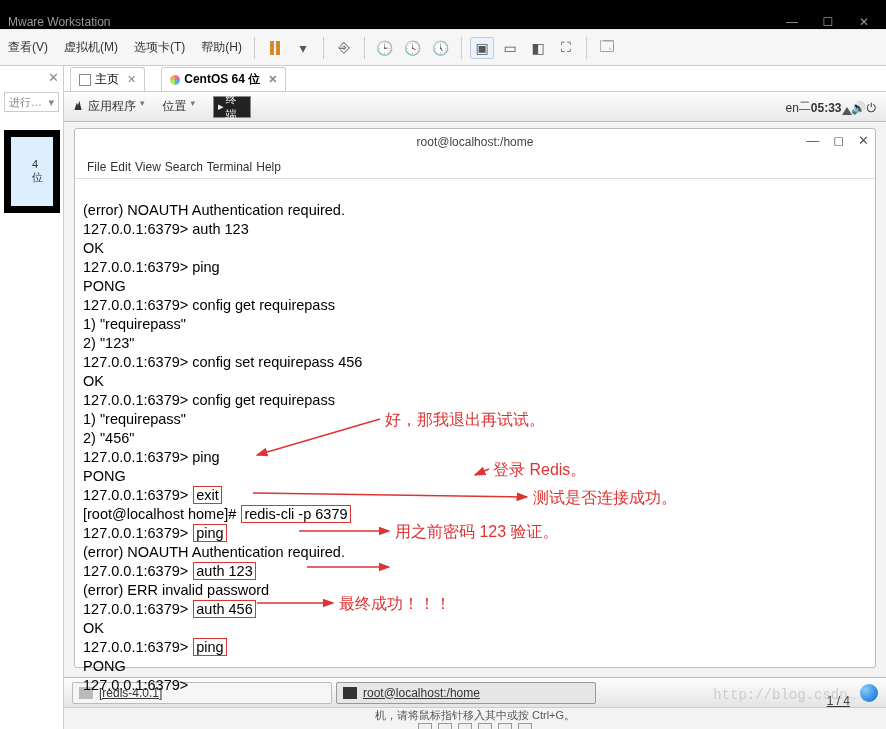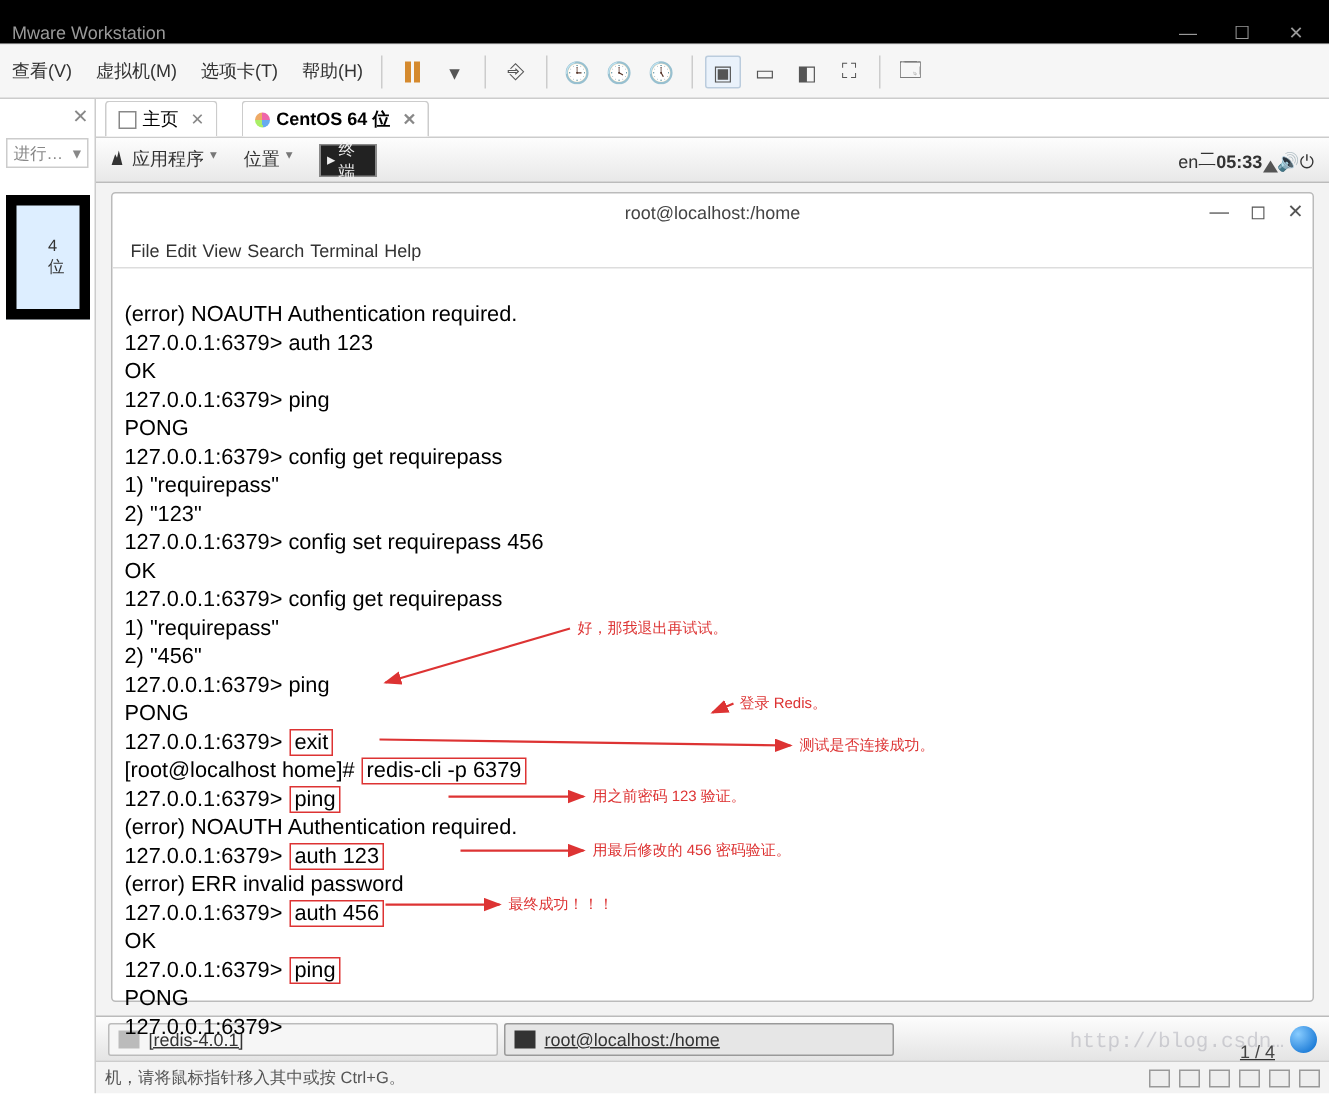--- a/index.html
+++ b/index.html
@@ -48,34 +48,34 @@
 
 
 .termwrap { flex: 1; padding: 6px 10px 0 10px; }
 .termwin { background: #fff; border: 1px solid #bbb; border-radius: 3px; height: 540px; position: relative; }
 .term-title { height: 26px; display: flex; align-items: center; justify-content: center; color: #444; font-size: 12px; position: relative; }
 .winctl { position: absolute; right: 6px; top: 4px; display: flex; gap: 14px; color: #555; font-size: 13px; }
 .winctl span { cursor: default; }
 .term-menu { height: 24px; display: flex; align-items: center; gap: 4px; padding: 0 12px; color: #333; font-size: 12px; border-bottom: 1px solid #ddd; }
 .term-body { padding: 4px 8px; font-family: "Courier New", monospace; font-size: 14.5px; color: #000; line-height: 18px; white-space: pre; position: relative; }
 .boxed { border: 1px solid #d33; padding: 0 2px; margin: 0 1px; display: inline-block; line-height: 16px; }
-.ann { position: absolute; color: #d33; font-family: "Microsoft YaHei", sans-serif; font-size: 10px; white-space: nowrap; }
+.ann { position: absolute; color: #d33; font-family: "Microsoft YaHei", sans-serif; font-size: 16px; white-space: nowrap; }
 .arrow { stroke: #d33; stroke-width: 1.5; fill: none; marker-end: url(#ah); }
 
 
 .gtask { height: 30px; display: flex; align-items: center; gap: 4px; background: linear-gradient(#fdfdfd,#e4e4e4); border-top: 1px solid #bbb; padding: 0 8px; font-size: 12px; color: #333; text-decoration: underline; }
 .taskbtn { flex: 0 0 260px; height: 22px; display: flex; align-items: center; gap: 6px; padding: 0 6px; border: 1px solid #bbb; border-radius: 2px; background: #f6f6f6; }
 .taskbtn.active { background: #e6e6e6; border-color: #999; }
 .ticon { width: 14px; height: 12px; background: #333; }
 .gtask .right { margin-left: auto; display: flex; align-items: center; gap: 10px; }
 .pager { color: #444; margin-top: 16px; }
 .round { width: 18px; height: 18px; border-radius: 50%; background: radial-gradient(circle at 30% 30%, #8cf, #06c); }
 
 
-.hoststatus { height: 22px; border-top: 1px solid #ccc; display: flex; align-items: center; padding: 0 6px; font-size: 11px; color: #555; justify-content: space-between; }
+.hoststatus { height: 22px; border-top: 1px solid #ccc; display: flex; align-items: center; padding: 0 6px; font-size: 11px; color: #555; justify-content: space-between; flex-direction: column; }
 .watermark { position: absolute; right: 30px; bottom: 26px; color: rgba(100,100,120,.25); font-size: 14px; font-family: "Courier New", monospace; }
 .hosticons { display:flex; gap:6px; }
 .hosticons i { width:14px; height:12px; border:1px solid #999; background:#eee; display:block; }
 </style>
 </head>
 <body>
 
 <div class="titlebar">
   <span>Mware Workstation</span>
   <div class="right">
@@ -206,21 +206,20 @@
 <span>127.0.0.1:6379&gt; </span><span class="boxed">auth 456</span>
 <span>OK</span>
 <span>127.0.0.1:6379&gt; </span><span class="boxed">ping</span>
 <span>PONG</span>
 <span>127.0.0.1:6379&gt;</span>
 
 <span class="ann" style="left:310px; top:232px;">好，那我退出再试试。</span>
 <span class="ann" style="left:418px; top:282px;">登录 Redis。</span>
 <span class="ann" style="left:458px; top:310px;">测试是否连接成功。</span>
 <span class="ann" style="left:320px; top:344px;">用之前密码 123 验证。</span>
-<span class="ann" style="left:320px; top:380px;">用最后修改的 456 密码验证。</span>
 <span class="ann" style="left:264px; top:416px;">最终成功！！！</span>
 <svg style="position:absolute; left:0; top:0; width:100%; height:100%; pointer-events:none;">
   <defs>
                 <marker id="ah" markerWidth="8" markerHeight="8" refX="7" refY="3" orient="auto">
                   <path d="M0,0 L8,3 L0,6 Z" fill="#d33"></path>
                 </marker>
               </defs>
   <line class="arrow" x1="305" y1="240" x2="182" y2="276"></line>
   <line class="arrow" x1="414" y1="290" x2="400" y2="296"></line>
   <line class="arrow" x1="178" y1="314" x2="452" y2="318"></line>

